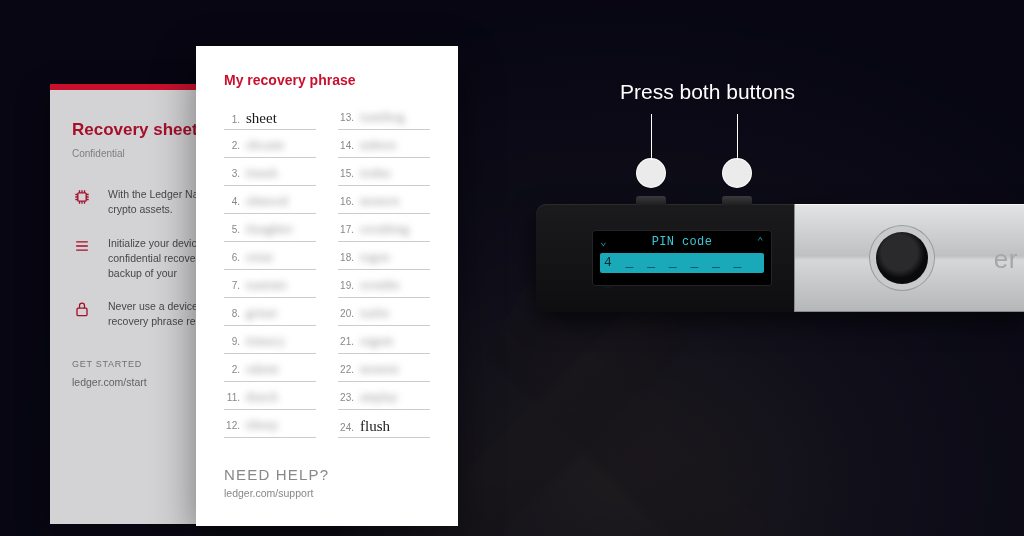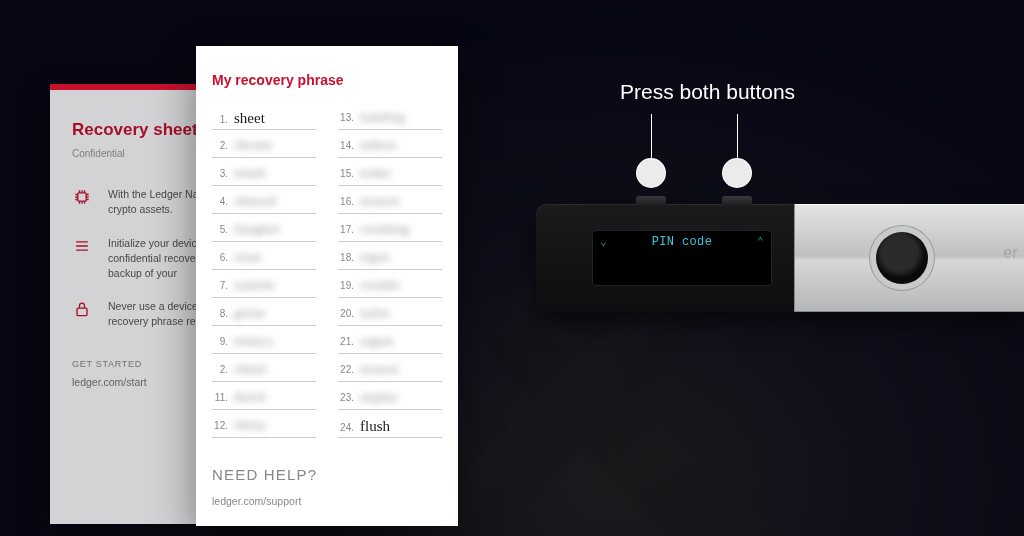--- a/index.html
+++ b/index.html
@@ -49,32 +49,32 @@
   .sheet-back .footer-link { font-size: 10.5px; color: #777; margin-top: 4px; }
   .sheet-back-scrim { position:absolute; inset:0; background:rgba(10,10,20,.18); }
 
   
   .sheet-front {
     position: absolute;
     left: 196px; top: 46px;
     width: 262px; height: 480px;
     background: #fff;
     box-shadow: 0 14px 40px rgba(0,0,0,.45);
-    padding: 26px 16px 18px;
+    padding: 26px 28px 18px;
     color: #333;
   }
   .sheet-front h3 { color: #c8102e; font-size: 14px; font-weight: 600; margin-bottom: 22px; }
   .phrase-grid { display: flex; gap: 22px; }
   .phrase-col { flex: 1; display: flex; flex-direction: column; gap: 8px; }
   .phrase-row { display: flex; align-items: baseline; gap: 6px; border-bottom: 1px solid #ccc; padding-bottom: 2px; height: 20px; }
   .phrase-row .num { font-size: 10px; color: #888; width: 16px; text-align: right; }
   .phrase-row .word { font-size: 15px; color: #1a1a1a; font-family: Georgia, serif; }
   .phrase-row .blur { filter: blur(3.5px); color:#888; font-size:12px; letter-spacing:.5px; user-select:none; }
   .sheet-front .footer-label { font-size: 15px; letter-spacing: .08em; color: #888; margin-top: 28px; }
-  .sheet-front .footer-link { font-size: 10.5px; color: #888; margin-top: 12px; }
+  .sheet-front .footer-link { font-size: 10.5px; color: #888; margin-top: 4px; }
 
   
   .device-wrap {
     position: absolute;
     left: 536px; top: 180px;
     width: 488px; height: 132px;
   }
   .device-body {
     position: absolute; left: 0; top: 24px; width: 100%; height: 108px;
     background: linear-gradient(#1b1b1d,#0e0e10);
@@ -87,21 +87,21 @@
     border-left: 1px solid #8a8b8d;
     box-shadow: inset 0 1px 0 rgba(255,255,255,.7), inset 0 -1px 0 rgba(0,0,0,.25);
   }
   .device-hole {
     position: absolute; right: 96px; top: 52px; width: 52px; height: 52px;
     border-radius: 50%;
     background: radial-gradient(circle at 45% 40%, #2a2a2c 0 42%, #0a0a0c 60%);
     box-shadow: 0 0 0 6px #c9cacb, 0 0 0 7px #9a9b9d;
   }
   .device-ledger {
-    position: absolute; right: 6px; top: 64px; color:#a6a7a9; font-size: 16px; letter-spacing:.02em; font-weight:300;
+    position: absolute; right: 6px; top: 64px; color:#a6a7a9; font-size: 26px; letter-spacing:.02em; font-weight:300;
   }
   .device-screen {
     position: absolute; left: 56px; top: 50px; width: 180px; height: 56px;
     background: #000; border-radius: 4px;
     box-shadow: inset 0 0 0 1px #242426;
     color: #38c8d8;
     font-family: "Courier New", monospace;
     text-align: center;
     padding-top: 5px;
   }
@@ -301,20 +301,21 @@
 <div class="device-wrap">
   <div class="device-body"></div>
   <div class="hw-btn l"></div>
   <div class="hw-btn r"></div>
   <div class="device-screen">
     <div class="title">
       <span class="chev">⌄</span>
       <span>PIN code</span>
       <span class="chev">⌃</span>
     </div>
+    <div class="digits">4 _ _ _ _ _ _ _</div>
   </div>
   <div class="device-cap"></div>
   <div class="device-hole"></div>
   <div class="device-ledger">er</div>
 </div>
 
 <div class="callout-label">Press both buttons</div>
 <div class="callout-line l"></div>
 <div class="callout-line r"></div>
 <div class="callout-dot l"></div>

